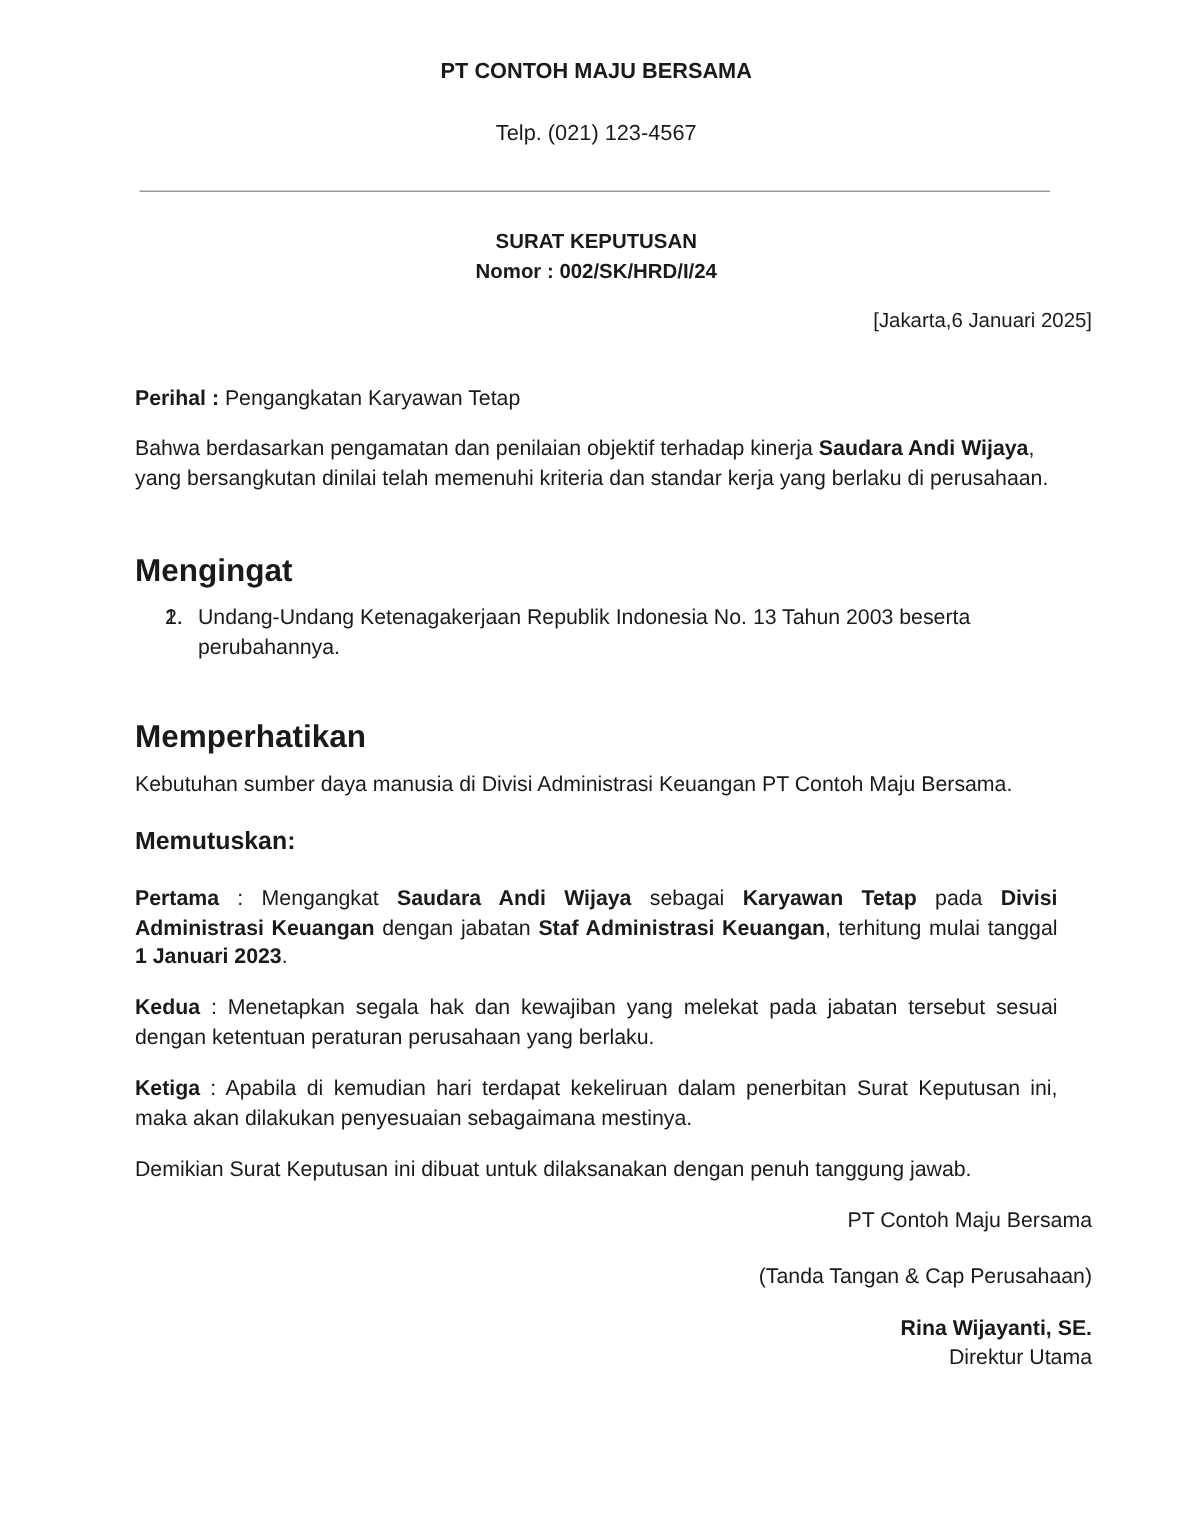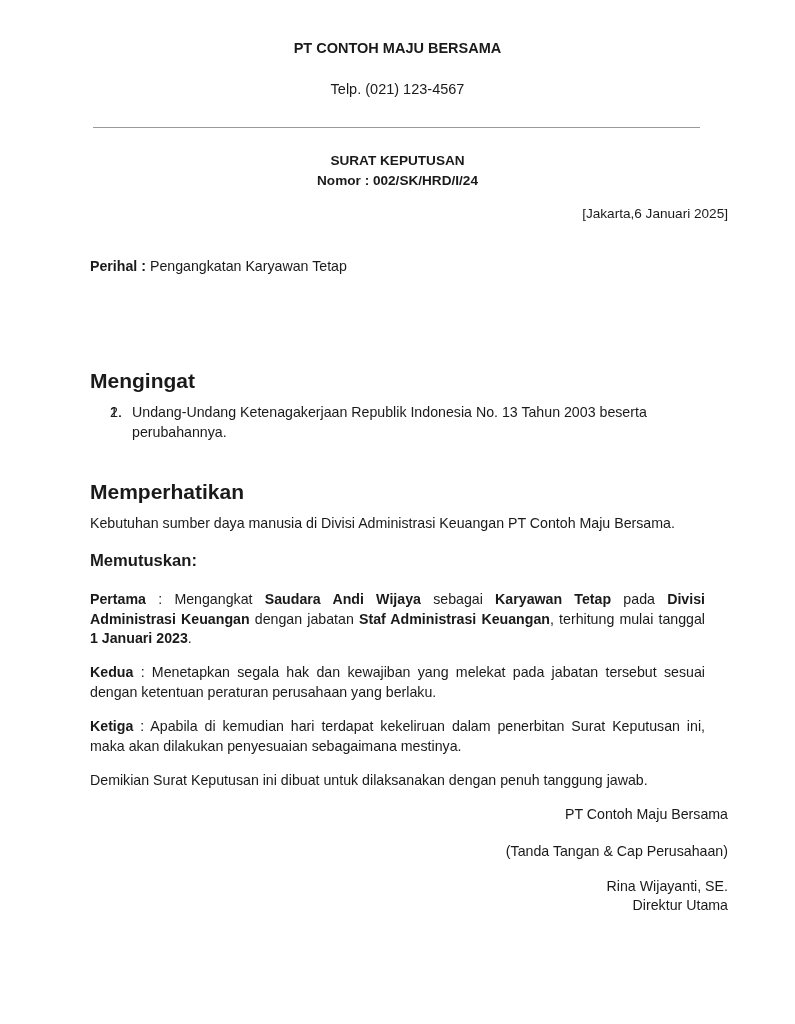--- a/index.html
+++ b/index.html
@@ -28,21 +28,21 @@
   .list li .num { position: absolute; left: 0; top: 0; }
   .h-memperhatikan { top: 480px; }
   .memperhatikan { top: 514px; }
   .h-memutuskan { top: 551px; font-size: 16.6px; }
   .pertama { top: 590px; text-align: justify; }
   .kedua { top: 663px; text-align: justify; }
   .ketiga { top: 717px; text-align: justify; }
   .demikian { top: 771px; }
   .sig-company { top: 806px; right: 91px; text-align: right; }
   .sig-note { top: 843px; right: 91px; text-align: right; }
-  .sig-name { top: 878px; right: 91px; text-align: right; font-weight: normal; }
+  .sig-name { top: 878px; right: 91px; text-align: right; font-weight: bold; }
   .sig-title { top: 897px; right: 91px; text-align: right; }
   b { font-weight: bold; }
 </style>
 </head>
 <body>
 
 <div class="page">
 
   <div class="abs center co-name">PT CONTOH MAJU BERSAMA</div>
   <div class="abs center co-tel">Telp. (021) 123-4567</div>
@@ -50,20 +50,23 @@
   <div class="abs rule"></div>
 
   <div class="abs center title">SURAT KEPUTUSAN</div>
   <div class="abs center nomor">Nomor : 002/SK/HRD/I/24</div>
   <div class="abs date">[Jakarta,6 Januari 2025]</div>
 
   <div class="abs body-block perihal">
     <b>Perihal :</b><span> Pengangkatan Karyawan Tetap</span>
   </div>
 
+  <div class="abs body-block intro">
+    <span>Bahwa berdasarkan pengamatan dan penilaian objektif terhadap kinerja </span><b>Saudara Andi Wijaya</b><span>, yang bersangkutan dinilai telah memenuhi kriteria dan standar kerja yang berlaku di perusahaan.</span>
+  </div>
 
   <div class="abs h2 h-mengingat">Mengingat</div>
   <ol class="abs list">
     <li>
       <span class="num">1.</span>
     </li>
     <li>
       <span class="num">2.</span>
       <span>Undang-Undang Ketenagakerjaan Republik Indonesia No. 13 Tahun 2003 beserta perubahannya.</span>
     </li>

